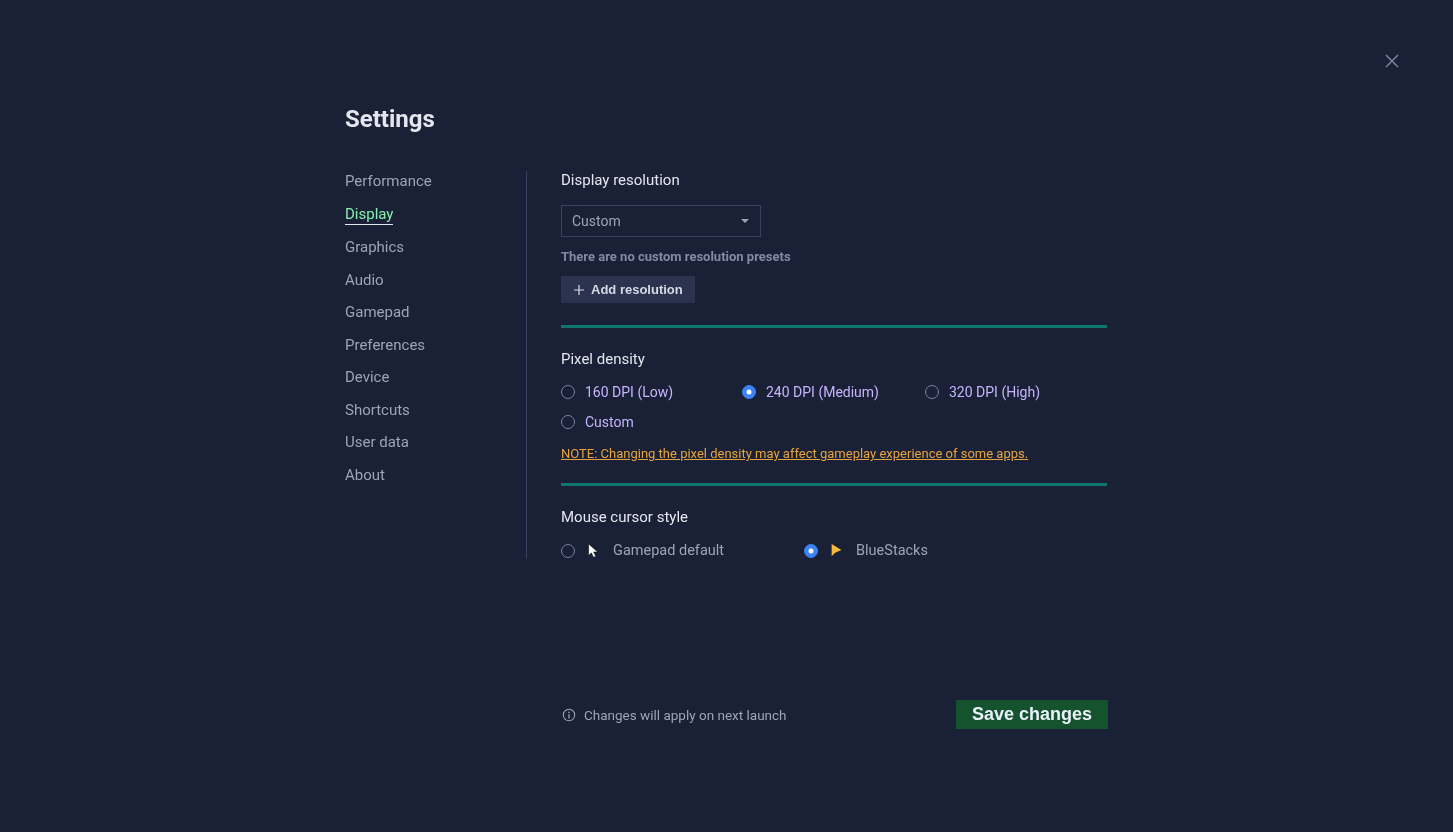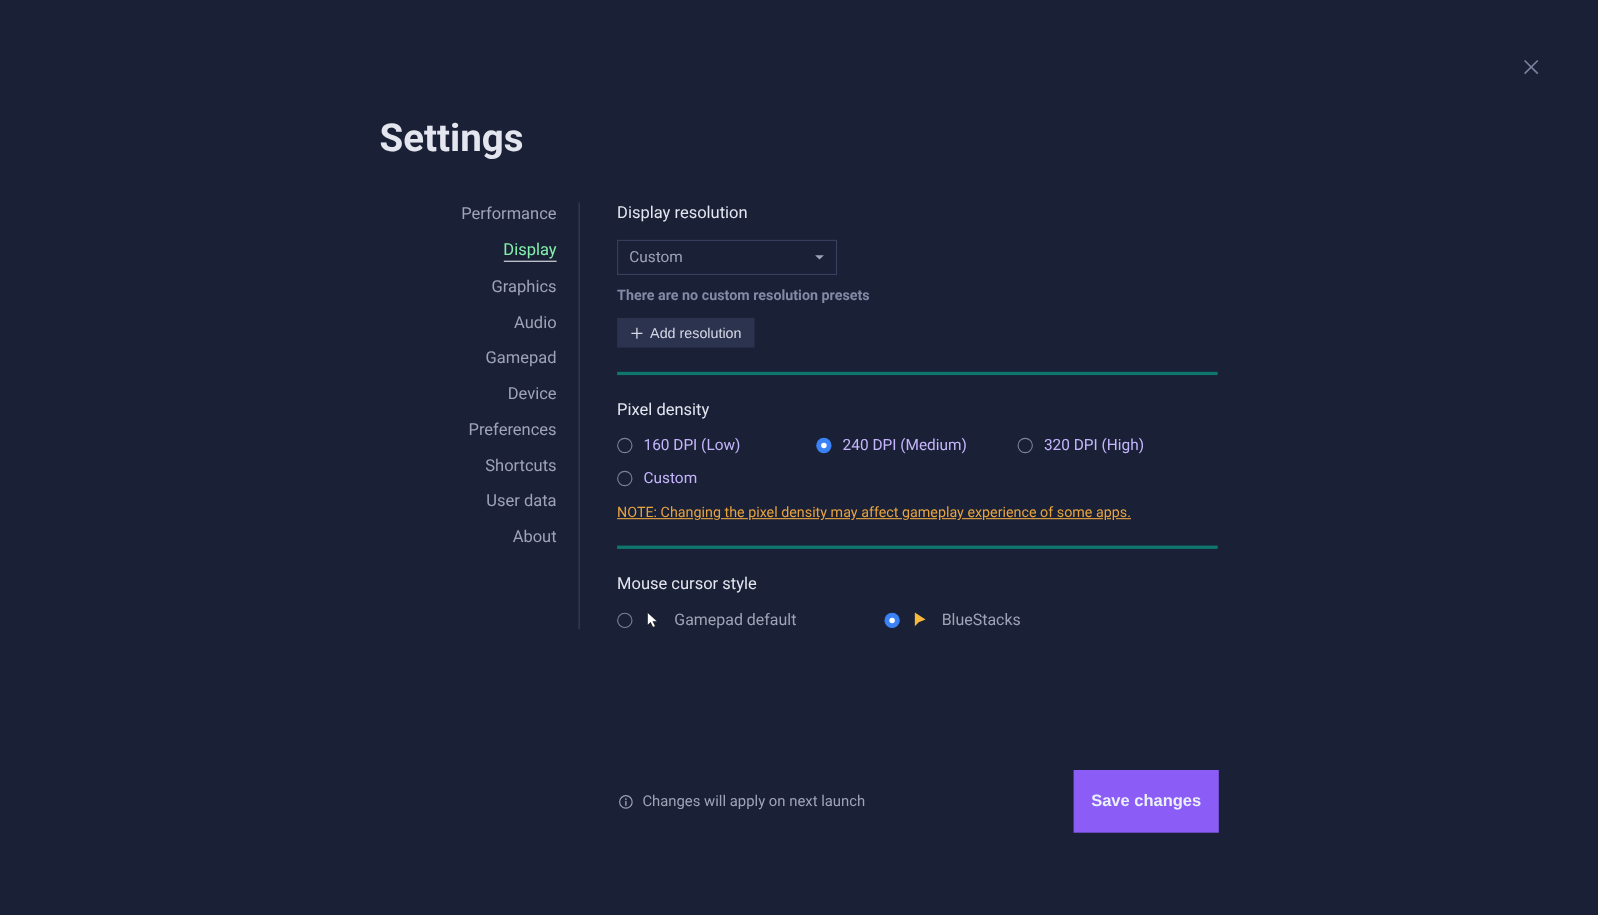--- a/index.html
+++ b/index.html
@@ -20,34 +20,33 @@
     height: 18px;
     cursor: pointer;
   }
   .close-btn svg { width: 100%; height: 100%; }
   .container {
     position: absolute;
     left: 345px;
     top: 105px;
   }
   .title {
-    font-size: 35px;
+    font-size: 24px;
     font-weight: 700;
     color: #e4e6ef;
   }
   .body {
     display: flex;
     margin-top: 38px;
   }
   .sidebar {
     width: 182px;
     border-right: 1px solid #3a4160;
     padding-right: 20px;
     min-height: 340px;
-    text-align: right;
   }
   .sidebar-item {
     font-size: 15px;
     color: #9ea3b8;
     line-height: 1.3;
     margin-bottom: 12px;
     cursor: pointer;
     display: inline-block;
   }
   .sidebar-item.active {
@@ -90,21 +89,21 @@
     margin-top: 12px;
     font-weight: bold;
   }
   .btn-secondary {
     display: inline-flex;
     align-items: center;
     gap: 6px;
     background: #2b334f;
     padding: 6px 12px;
     font-size: 13px;
-    font-weight: 400;
+    font-weight: 700;
     color: #d6d9e6;
     margin-top: 12px;
     cursor: pointer;
     border: none;
   }
   .btn-secondary svg { width: 12px; height: 12px; }
   .radio-row {
     display: flex;
     flex-wrap: wrap;
     row-gap: 14px;
@@ -177,26 +176,26 @@
   }
   .footer-left {
     display: flex;
     align-items: center;
     gap: 8px;
     font-size: 13.5px;
     color: #9ea3b8;
   }
   .footer-left svg { width: 14px; height: 14px; }
   .btn-primary {
-    background: #8b5cf6;
+    background: #14532d;
     color: #eaf1fb;
     border: none;
-    font-size: 15px;
+    font-size: 18px;
     font-weight: 600;
-    padding: 20px 16px;
+    padding: 4px 16px;
     cursor: pointer;
   }
   .sidebar-list div {
     display: block;
   }
 </style>
 </head>
 <body>
 
 <div class="close-btn">
@@ -209,22 +208,22 @@
   <div class="title">Settings</div>
 
   <div class="body">
     <div class="sidebar">
       <div class="sidebar-list">
         <div><span class="sidebar-item">Performance</span></div>
         <div><span class="sidebar-item active">Display</span></div>
         <div><span class="sidebar-item">Graphics</span></div>
         <div><span class="sidebar-item">Audio</span></div>
         <div><span class="sidebar-item">Gamepad</span></div>
+        <div><span class="sidebar-item">Preferences</span></div>
         <div><span class="sidebar-item">Device</span></div>
-        <div><span class="sidebar-item">Preferences</span></div>
         <div><span class="sidebar-item">Shortcuts</span></div>
         <div><span class="sidebar-item">User data</span></div>
         <div><span class="sidebar-item">About</span></div>
       </div>
     </div>
 
     <div class="content">
 
       <div class="section">
         <div class="section-title">Display resolution</div>

